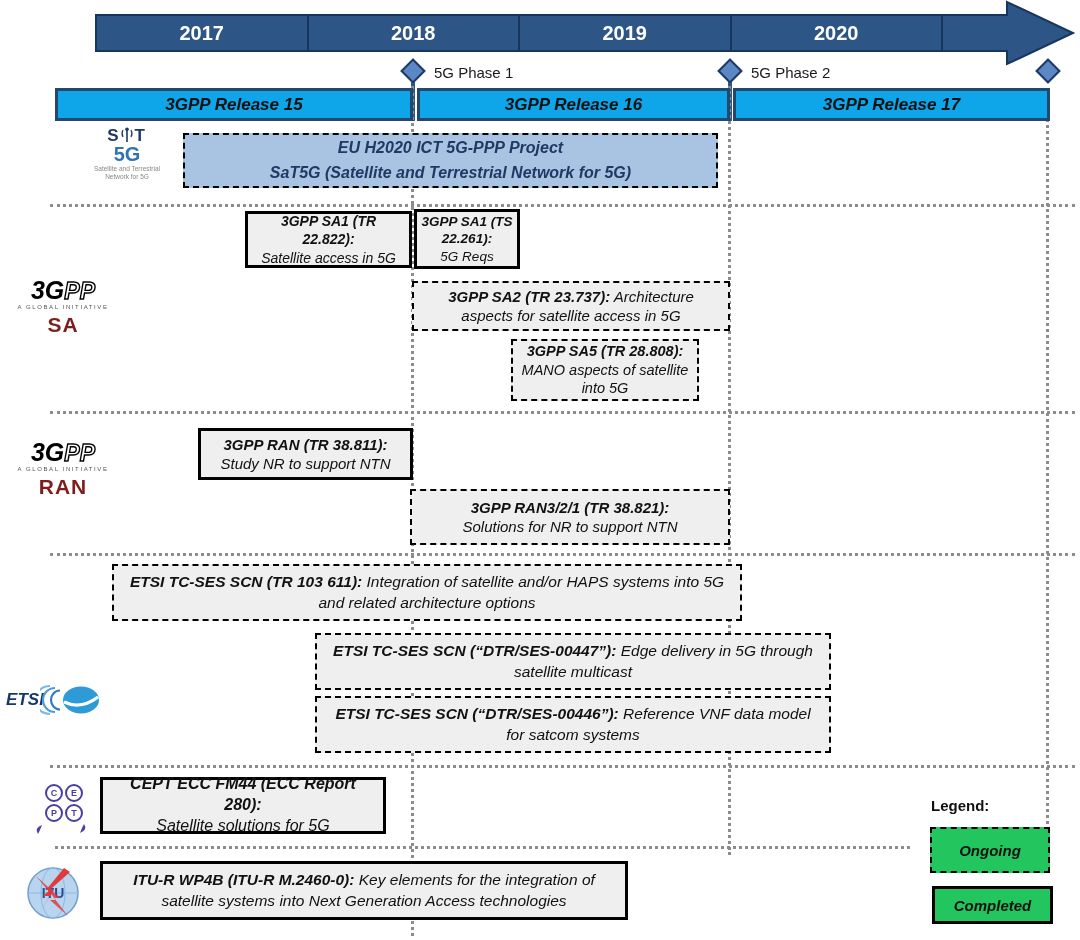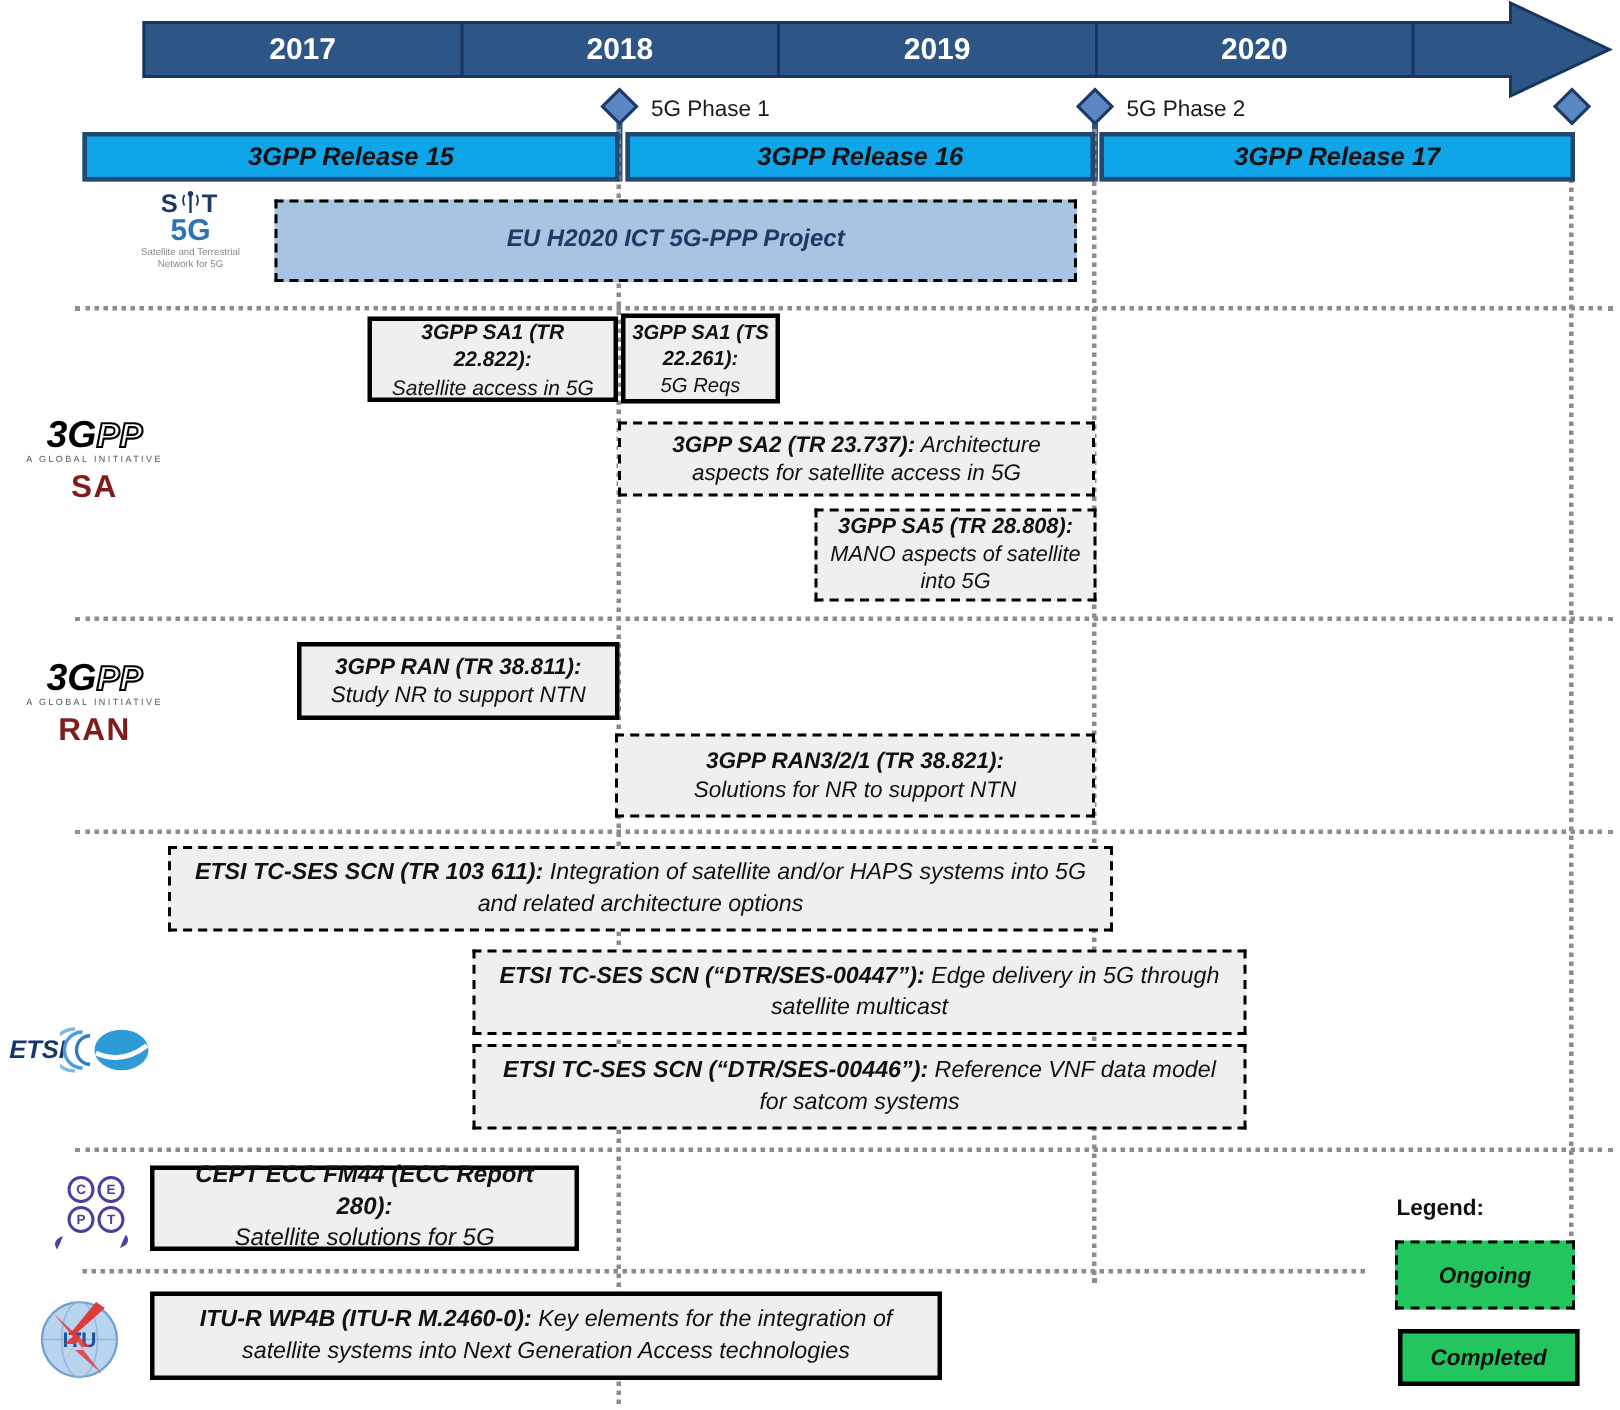--- a/index.html
+++ b/index.html
@@ -113,20 +113,21 @@
           <path d="M11 10 Q13 6.5 11 3" stroke="#1f3864" stroke-width="1.2" fill="none"></path>
         </svg><span>T</span>
     </div>
     <div class="sat5g-5g">5G</div>
     <div class="sat5g-cap">Satellite and Terrestrial</div>
     <div class="sat5g-cap">Network for 5G</div>
   </div>
 
   <div class="tbox ongoing project" style="left:183px; top:133px; width:535px; height:55px;">
     <div class="bt">EU H2020 ICT 5G-PPP Project</div>
+    <div class="bt">SaT5G  (Satellite and Terrestrial Network for 5G)</div>
   </div>
 
   <div class="logo logo-3gpp-sa">
     <div class="gpp-brand">
       <span class="g3">3G</span><span class="pp">PP</span>
     </div>
     <div class="gpp-tag">A GLOBAL INITIATIVE</div>
     <div class="gpp-group">SA</div>
   </div>
 
@@ -137,21 +138,21 @@
 
   <div class="tbox completed" style="left:414px; top:209px; width:106px; height:60px; font-size:13.5px; padding:2px 4px;">
     <div class="bt">3GPP SA1 (TS 22.261):</div>
     <div class="bd">5G Reqs</div>
   </div>
 
   <div class="tbox ongoing" style="left:412px; top:281px; width:318px; height:50px;">
     <div><span class="bt">3GPP SA2 (TR 23.737):</span> <span class="bd">Architecture aspects for satellite access in 5G</span></div>
   </div>
 
-  <div class="tbox ongoing" style="left:543px; top:339px; width:188px; height:62px; font-size:14.5px;">
+  <div class="tbox ongoing" style="left:511px; top:339px; width:188px; height:62px; font-size:14.5px;">
     <div class="bt">3GPP SA5 (TR 28.808):</div>
     <div class="bd">MANO aspects of satellite into 5G</div>
   </div>
 
   <div class="logo logo-3gpp-ran">
     <div class="gpp-brand">
       <span class="g3">3G</span><span class="pp">PP</span>
     </div>
     <div class="gpp-tag">A GLOBAL INITIATIVE</div>
     <div class="gpp-group">RAN</div>

